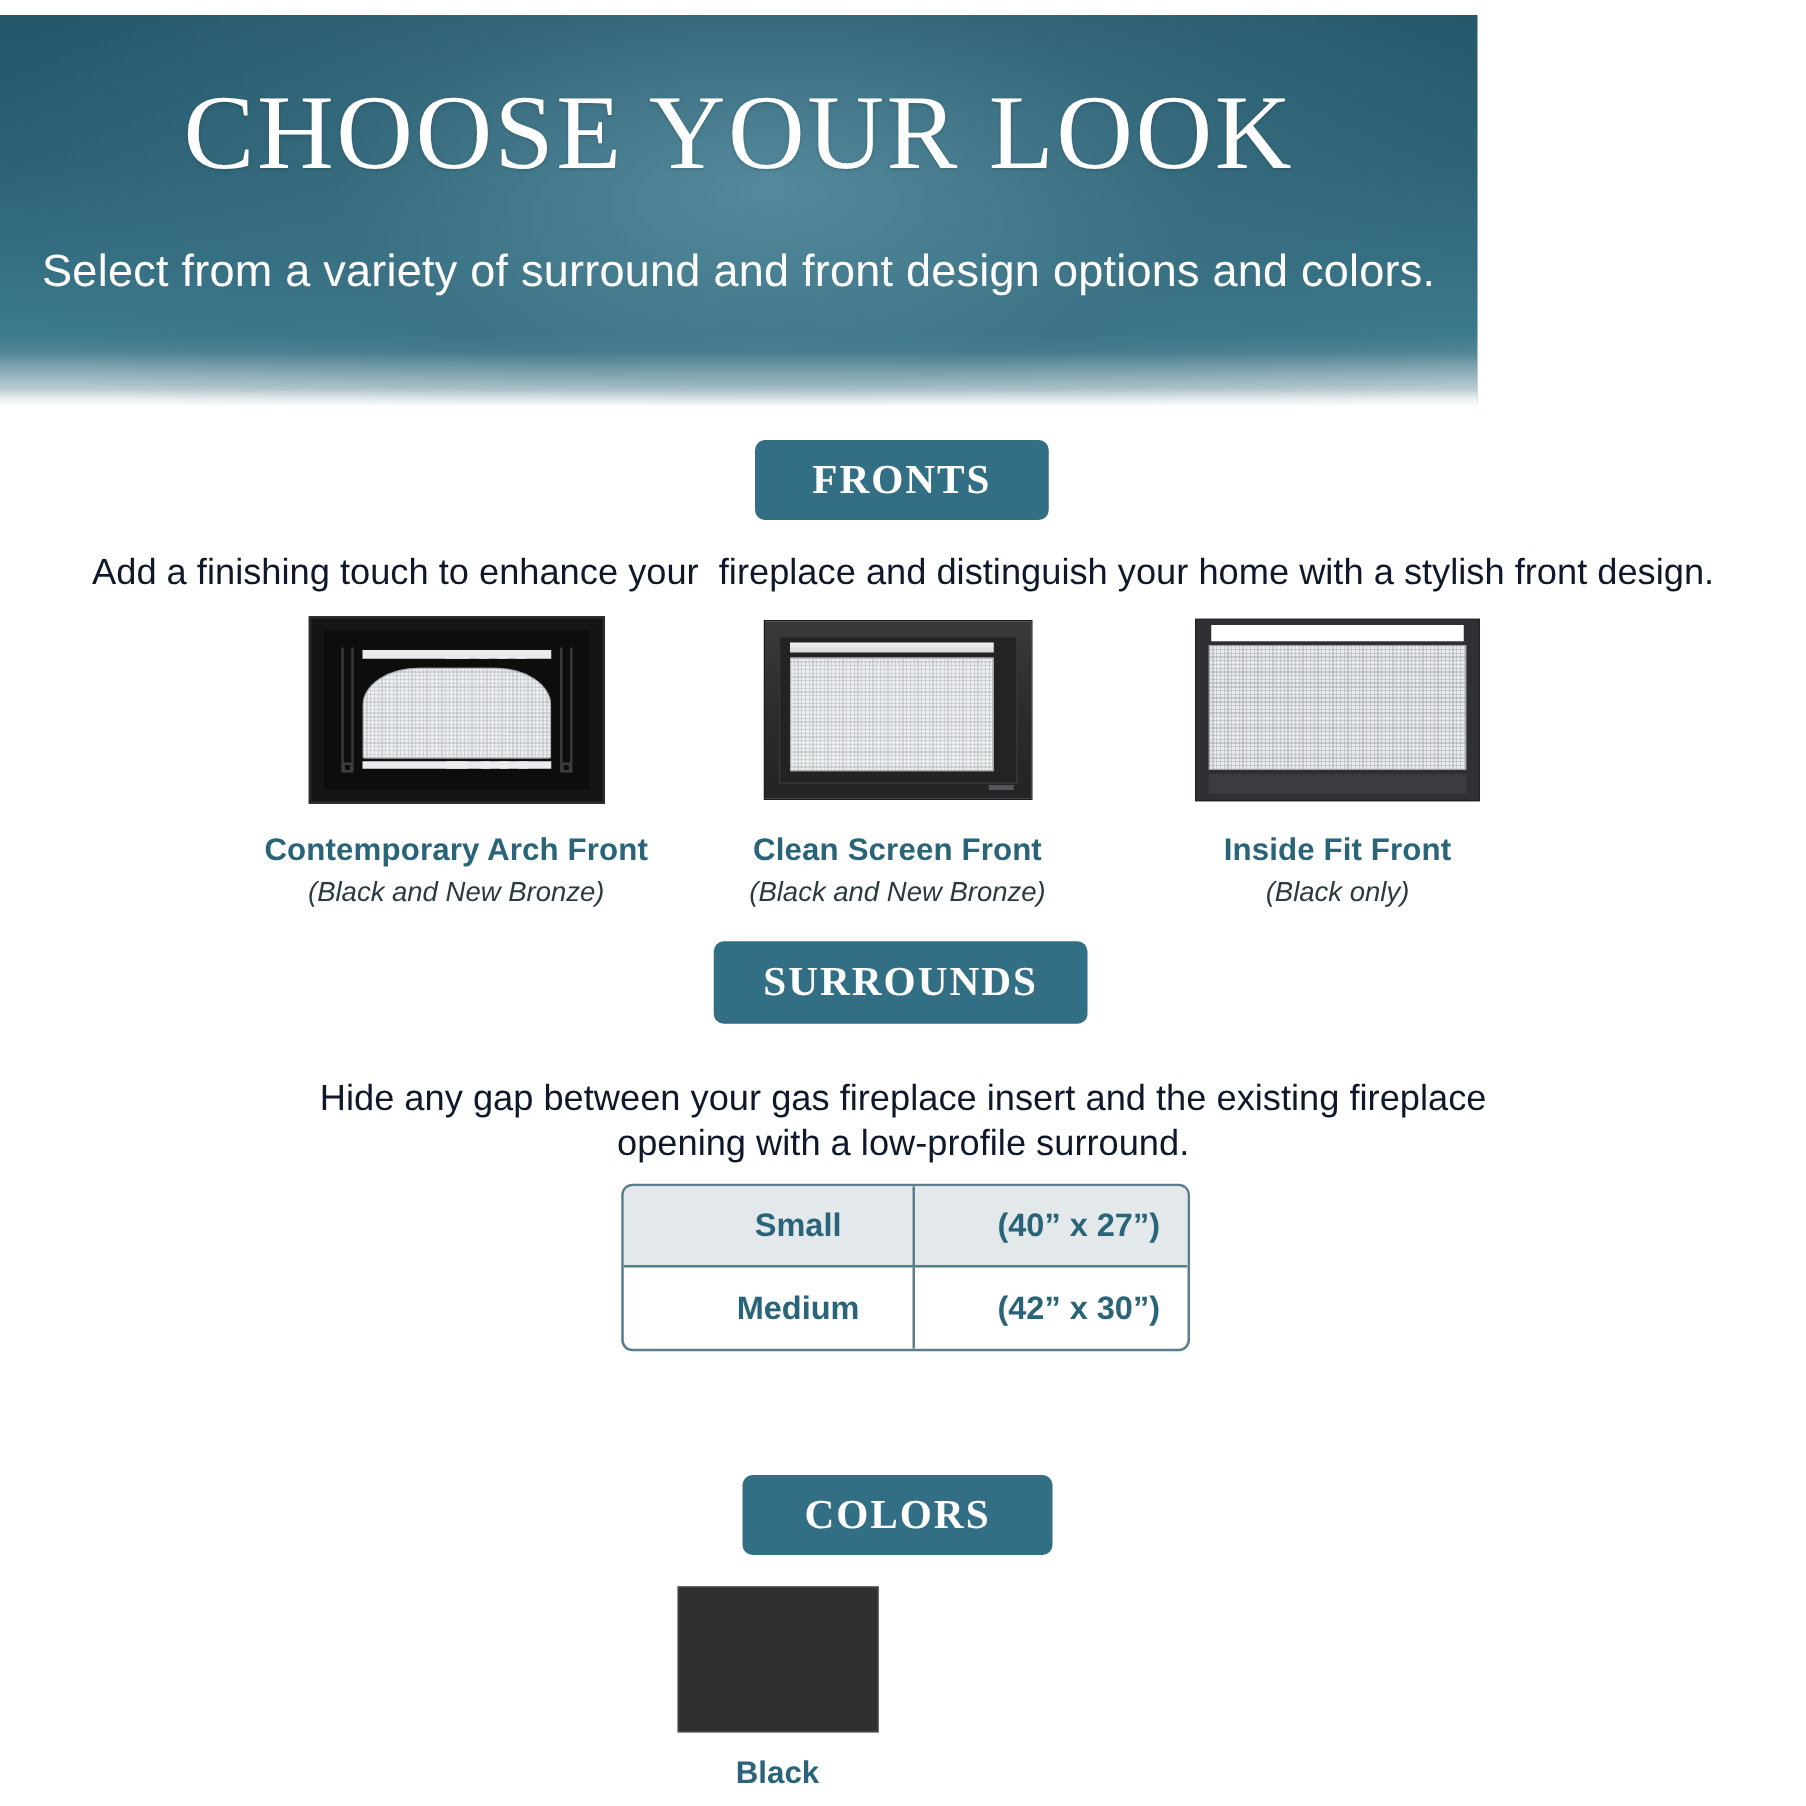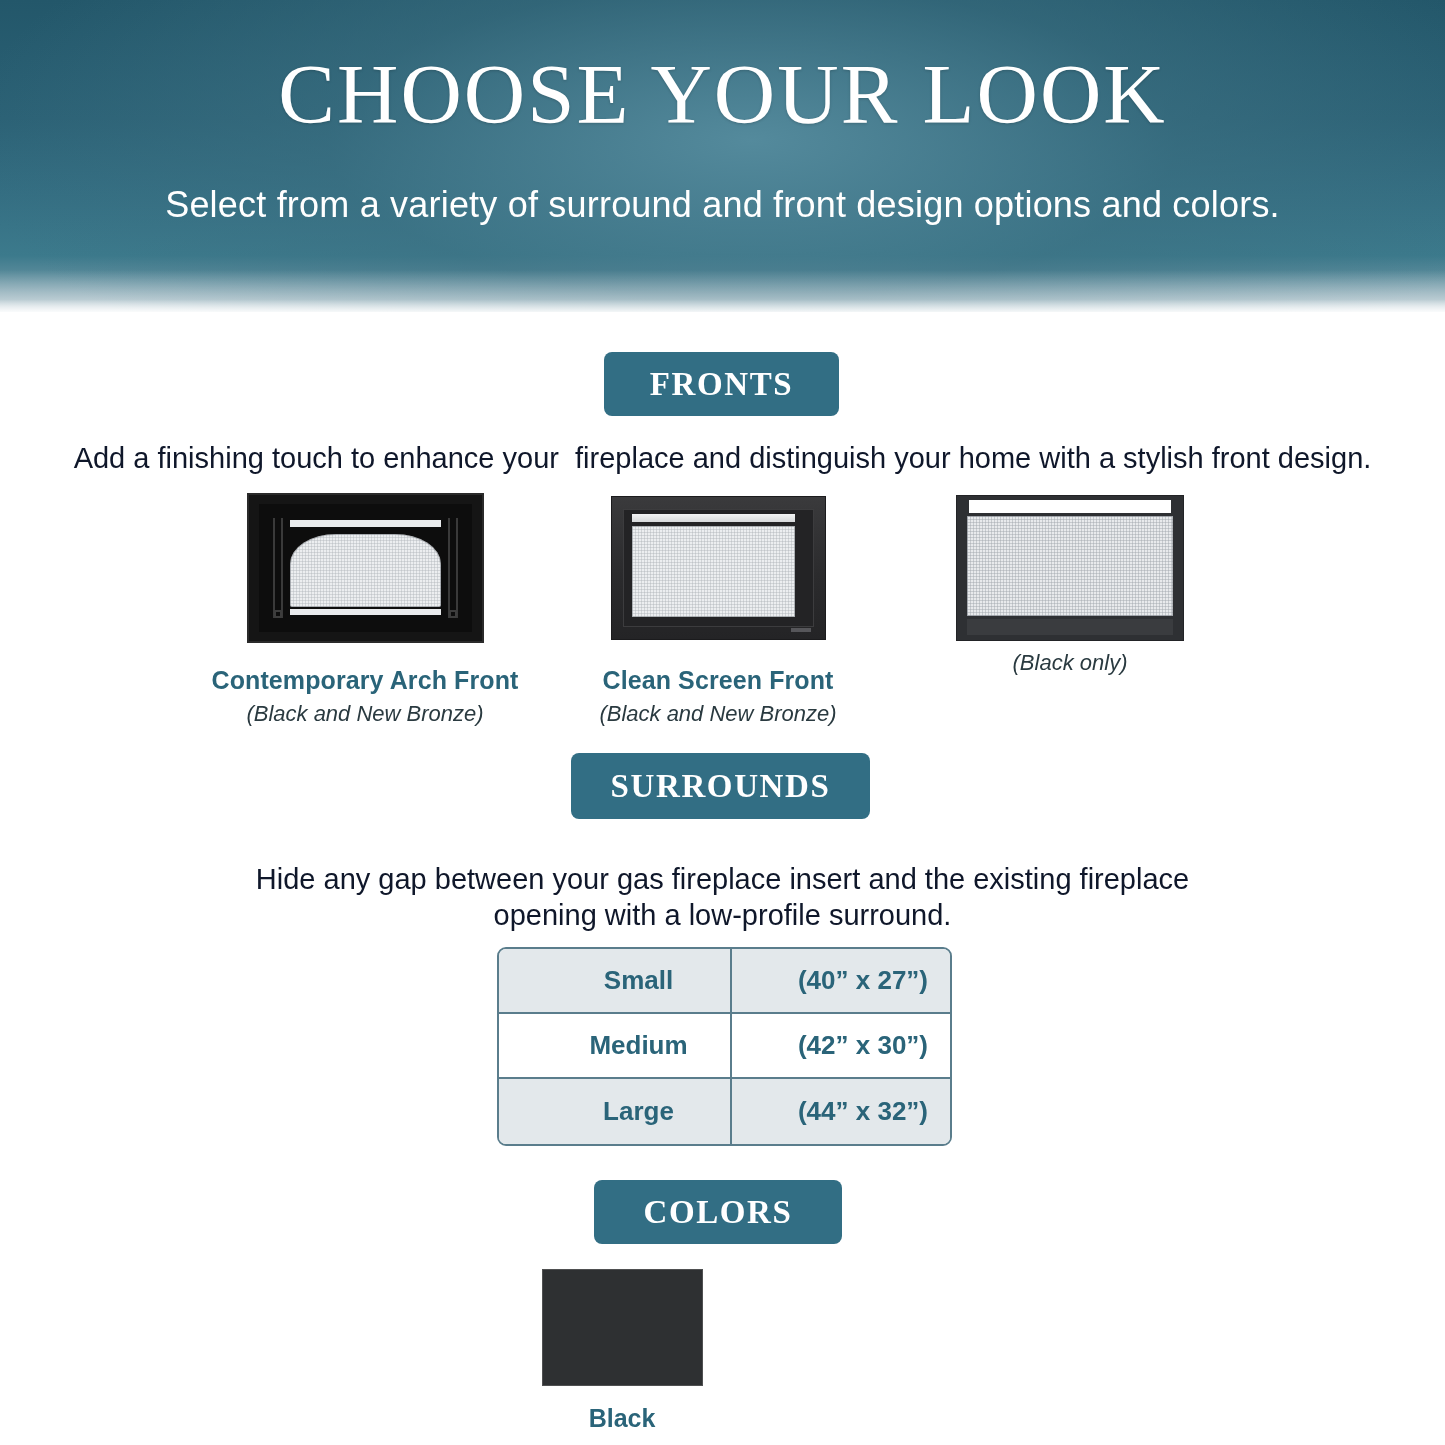--- a/index.html
+++ b/index.html
@@ -6,21 +6,21 @@
   html,body { width:1445px; height:1445px; }
   body {
     background:#ffffff;
     font-family:"Liberation Sans", sans-serif;
     position:relative;
     overflow:hidden;
   }
 
   
   .header {
-    position:absolute; left:0; top:0; width:1445px; height:312px;
+    position:absolute; left:0; top:12px; width:1182px; height:312px;
     background:
       radial-gradient(ellipse 70% 120% at 52% 45%, rgba(86,140,158,0.95) 0%, rgba(61,113,131,0.55) 42%, rgba(29,76,92,0.0) 78%),
       linear-gradient(180deg, #23576a 0%, #2b6175 38%, #346e82 62%, #3c7a8c 82%, #7fa0ad 96%, #c9d6dc 100%);
     overflow:hidden;
   }
   .header-sheen {
     position:absolute; left:0; bottom:0; width:100%; height:42px;
     background:linear-gradient(180deg, rgba(255,255,255,0) 0%, rgba(255,255,255,0.45) 70%, rgba(255,255,255,0.9) 100%);
     pointer-events:none;
   }
@@ -288,43 +288,40 @@
   </div>
 
   <div class="front-cell" id="front-cell-2">
     <div class="front-img-wrap">
       <div class="inside-front">
         <div class="inside-topbar"></div>
         <div class="inside-glass"></div>
         <div class="inside-botbar"></div>
       </div>
     </div>
+    <div class="front-label">Inside Fit Front</div>
     <div class="front-sub">(Black only)</div>
   </div>
 
 </div>
 
 <div class="badge" id="badge-surrounds">SURROUNDS</div>
 
 <div class="body-text" id="surrounds-desc">Hide any gap between your gas fireplace insert and the existing fireplace opening with a low-profile surround.</div>
 
 <table class="size-table">
   <tbody>
     <tr class="shaded">
       <td class="col-size">Small</td>
       <td class="col-dim">(40” x 27”)</td>
     </tr>
     <tr>
       <td class="col-size">Medium</td>
       <td class="col-dim">(42” x 30”)</td>
     </tr>
-    <tr class="shaded">
-      <td class="col-size">Large</td>
-      <td class="col-dim">(44” x 32”)</td>
-    </tr>
   </tbody>
 </table>
 
 <div class="badge" id="badge-colors">COLORS</div>
 
 <div class="swatch-row">
   <div class="swatch-cell" id="swatch-cell-0">
     <div class="swatch-box" style="background-color: rgb(46, 48, 50);"></div>
     <div class="swatch-label">Black</div>
   </div>

